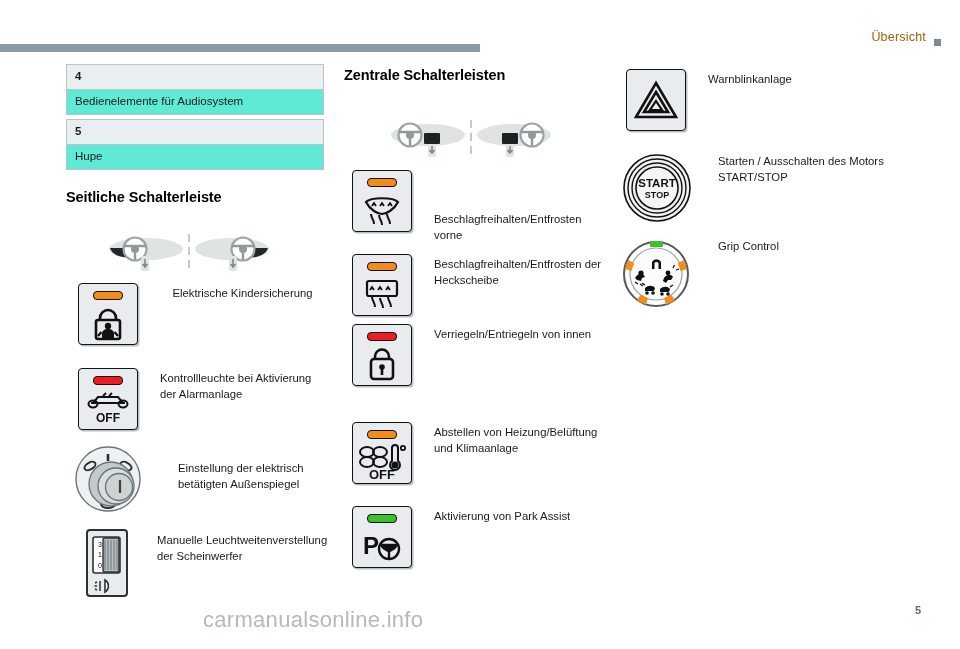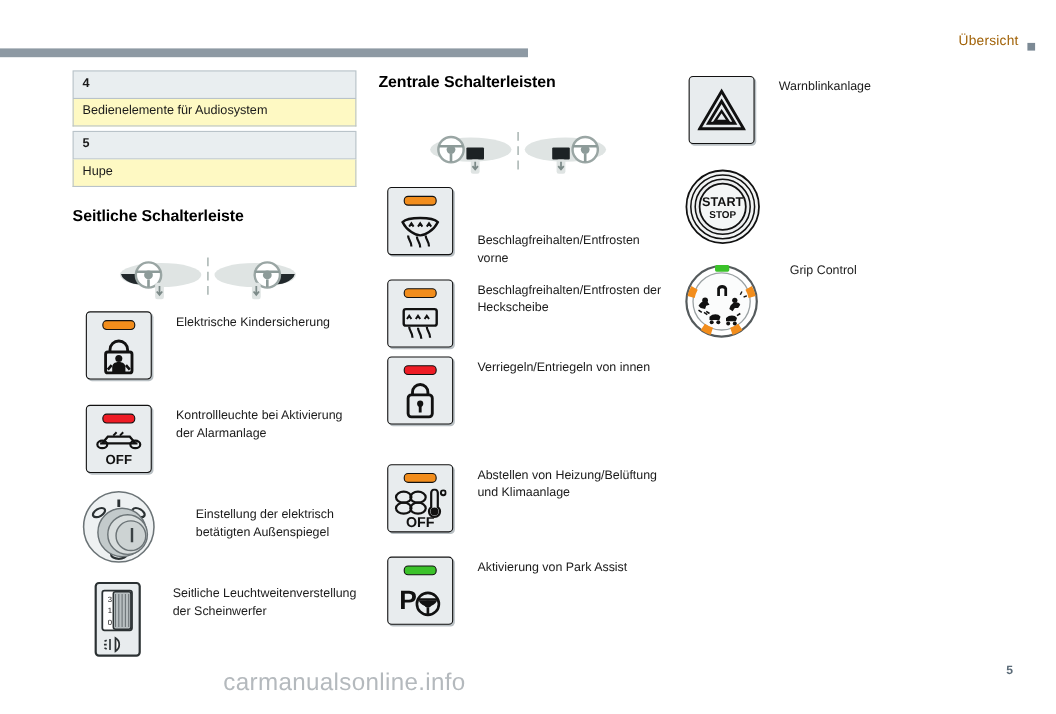--- a/index.html
+++ b/index.html
@@ -30,21 +30,21 @@
   
   .tbl{position:absolute;border-collapse:separate;}
   .tbl .row{
     border:1px solid #b9c3c9;
     box-sizing:border-box;
     font-size:11.5px;
     padding:5px 8px 6px 8px;
     line-height:1.15;
   }
   .tbl .row.head{background:#e9eef0;font-weight:bold;}
-  .tbl .row.body{background:#fef9c3;border-top:none;}
+  .tbl .row.body{background:#5eead4;border-top:none;}
 
   
   .h2{
     font-size:14.5px;font-weight:bold;color:#000;
     letter-spacing:-.1px;
   }
 
   
   .entry{position:absolute;display:flex;align-items:flex-start;}
   .entry .art{flex:0 0 auto;}
@@ -144,21 +144,21 @@
           <svg width="34" height="36" viewBox="0 0 34 36">
             <path d="M9 16 v-3 a8 8 0 0 1 16 0 v3" fill="none" stroke="#111" stroke-width="2.6"></path>
             <rect x="5" y="15" width="24" height="19" rx="2" fill="none" stroke="#111" stroke-width="2.6"></rect>
             <circle cx="17" cy="21" r="3.2" fill="#111"></circle>
             <path d="M17 24 c-4 0 -6 2 -6 5 v5 h12 v-5 c0 -3 -2 -5 -6 -5 z" fill="#111"></path>
             <path d="M10.5 27 l-3.5 4 M23.5 27 l3.5 4" stroke="#111" stroke-width="2.4"></path>
           </svg>
         </div>
       </div>
     </div>
-    <div class="cap" style="margin-left:22px;width:165px;">Elektrische Kindersicherung</div>
+    <div class="cap" style="margin-left:22px;width:165px;text-align:center;">Elektrische Kindersicherung</div>
   </div>
 
   <div class="entry" style="left:78px;top:368px;width:250px;">
     <div class="art">
       <div class="btn">
         <div class="led red"></div>
         <div class="glyph">
           <svg width="46" height="34" viewBox="0 0 46 34">
             <path d="M6 12 h34 M8 12 l5 -6 h20 l5 6" fill="none" stroke="#111" stroke-width="2"></path>
             <ellipse cx="8" cy="13" rx="4.5" ry="3.4" fill="none" stroke="#111" stroke-width="2"></ellipse>
@@ -196,21 +196,21 @@
         <rect x="8" y="9" width="27" height="36" rx="2" fill="#ffffff" stroke="#2b3133" stroke-width="1.6"></rect>
         <rect x="18" y="10" width="16" height="34" rx="2" fill="#b8bfc1" stroke="#2b3133" stroke-width="1.4"></rect>
         <path d="M20 12 v30 M23 12 v30 M26 12 v30 M29 12 v30 M32 12 v30" stroke="#6b7376" stroke-width="1"></path>
         <text x="13" y="19" font-family="Liberation Sans, sans-serif" font-size="7" fill="#111">3</text>
         <text x="13" y="29" font-family="Liberation Sans, sans-serif" font-size="7" fill="#111">1</text>
         <text x="13" y="40" font-family="Liberation Sans, sans-serif" font-size="7" fill="#111">0</text>
         <path d="M20 52 a7 7 0 0 1 0 12 z" fill="#ffffff" stroke="#2b3133" stroke-width="1.6"></path>
         <path d="M15 53 v10 M12 54 l-2 1 M12 58 h-2.5 M12 62 l-2 -1" stroke="#2b3133" stroke-width="1.5"></path>
       </svg>
     </div>
-    <div class="cap" style="margin-left:28px;width:184px;padding-top:4px;">Seitliche Leuchtweitenverstellung der Scheinwerfer</div>
+    <div class="cap" style="margin-left:28px;width:184px;padding-top:4px;">Manuelle Leuchtweitenverstellung der Scheinwerfer</div>
   </div>
 
   <div class="h2" style="position:absolute;left:344px;top:67px;">Zentrale Schalterleisten</div>
 
   <div class="wheeldiag" style="left:390px;top:118px;">
     <svg width="76" height="40" viewBox="0 0 76 40">
       <ellipse cx="38" cy="15" rx="37" ry="11" fill="#dfe4e3"></ellipse>
       <circle cx="20" cy="15" r="11.5" fill="#ffffff" stroke="#9aa6a4" stroke-width="2.2"></circle>
       <circle cx="20" cy="15" r="4" fill="#8d9b99"></circle>
       <path d="M9 12 h22 M20 19 v7" stroke="#8d9b99" stroke-width="2.4" fill="none"></path>
@@ -341,20 +341,21 @@
     <div class="art">
       <svg width="70" height="70" viewBox="0 0 70 70">
         <circle cx="35" cy="35" r="33" fill="#f2f4f4" stroke="#111" stroke-width="1.6"></circle>
         <circle cx="35" cy="35" r="29" fill="#f2f4f4" stroke="#111" stroke-width="1.4"></circle>
         <circle cx="35" cy="35" r="25" fill="#eceeef" stroke="#111" stroke-width="1.4"></circle>
         <circle cx="35" cy="35" r="21" fill="#f4f6f6" stroke="#111" stroke-width="1.6"></circle>
         <text x="35" y="34" font-family="Liberation Sans, sans-serif" font-size="11.5" font-weight="bold" text-anchor="middle" fill="#111">START</text>
         <text x="35" y="45" font-family="Liberation Sans, sans-serif" font-size="9" font-weight="bold" text-anchor="middle" fill="#111">STOP</text>
       </svg>
     </div>
+    <div class="cap" style="margin-left:26px;width:210px;padding-top:0;">Starten / Ausschalten des Motors START/STOP</div>
   </div>
 
   <div class="entry" style="left:620px;top:238px;width:300px;">
     <div class="art">
       <svg width="72" height="72" viewBox="0 0 72 72">
         <circle cx="36" cy="36" r="32" fill="#ffffff" stroke="#555b5d" stroke-width="2"></circle>
         <circle cx="36" cy="36" r="26" fill="#fbfcfc" stroke="#9aa1a3" stroke-width="1.2"></circle>
         <rect x="30" y="3" width="13" height="6" rx="1.5" fill="#3bc22a"></rect>
         <path d="M8.5 22 a32 32 0 0 0 -3.5 9 l6.5 2 a26 26 0 0 1 2.8 -7.5 z" fill="#f28d1c"></path>
         <path d="M63.5 22 a32 32 0 0 1 3.5 9 l-6.5 2 a26 26 0 0 0 -2.8 -7.5 z" fill="#f28d1c"></path>

